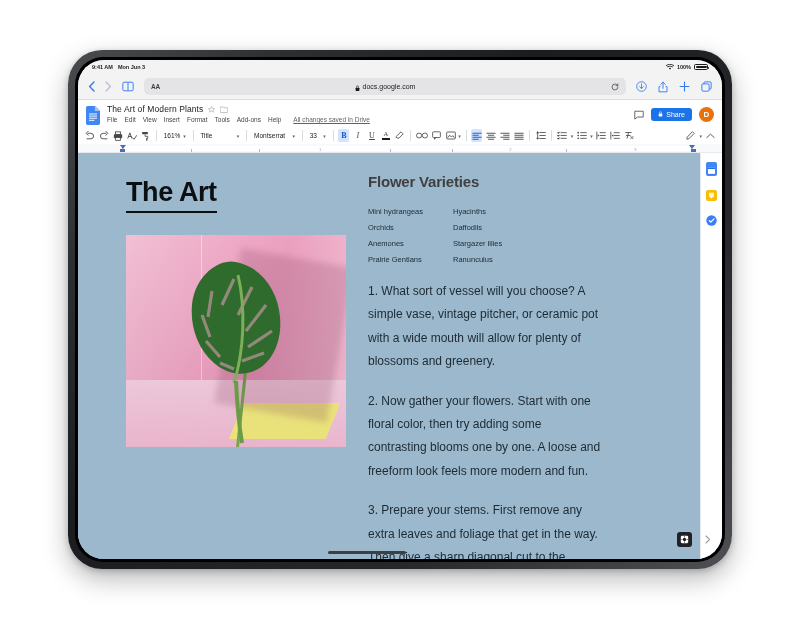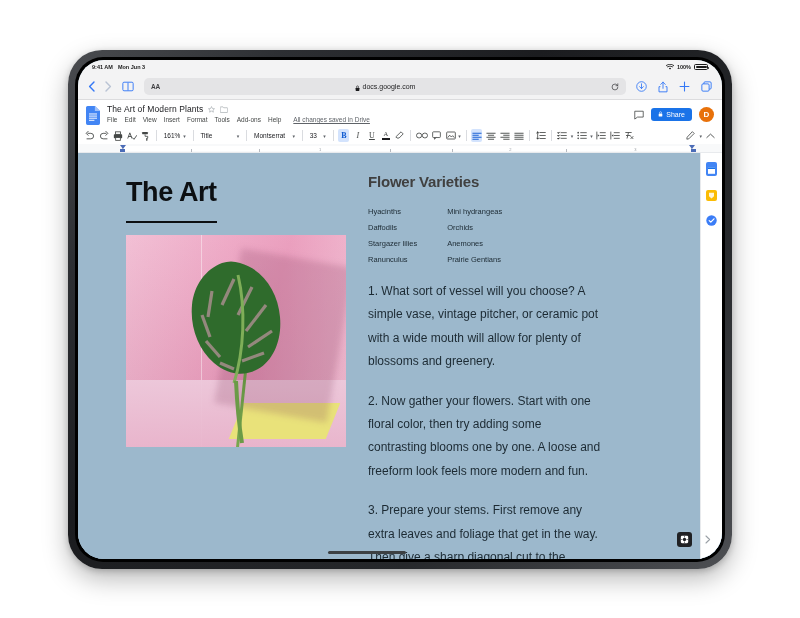--- a/index.html
+++ b/index.html
@@ -219,21 +219,21 @@
   .doc-title-big {
     font-size: 27px;
     font-weight: bold;
     color: #0c0f12;
     line-height: 1.42;
     letter-spacing: -.4px;
   }
   .doc-title-big span {
     border-bottom: 2.4px solid #0c0f12;
     display: inline;
-    padding-bottom: 14px;
+    padding-bottom: 4px;
     margin-top: 8px;
   }
 
   .photo {
     margin-top: 24px;
     width: 220px; height: 212px;
     position: relative;
     overflow: hidden;
     background: #e9a8c3;
   }
@@ -740,30 +740,30 @@
                     <path d="M112 40c8 34 6 76-4 108" stroke="#7fae58" stroke-width="3" fill="none"></path>
                     <path d="M110 146c1 22 3 44 6 62" stroke="#6b9b47" stroke-width="4" fill="none"></path>
                   </svg>
                 </div>
               </div>
 
               <div class="col-right">
                 <div class="h2">Flower Varieties</div>
                 <div class="var-grid">
                   <div class="var-col">
+                    <span class="var-item">Mini hydrangeas</span>
+                    <span class="var-item">Orchids</span>
+                    <span class="var-item">Anemones</span>
+                    <span class="var-item">Prairie Gentians</span>
+                  </div>
+                  <div class="var-col">
                     <span class="var-item">Hyacinths</span>
                     <span class="var-item">Daffodils</span>
                     <span class="var-item">Stargazer lilies</span>
                     <span class="var-item">Ranunculus</span>
-                  </div>
-                  <div class="var-col">
-                    <span class="var-item">Mini hydrangeas</span>
-                    <span class="var-item">Orchids</span>
-                    <span class="var-item">Anemones</span>
-                    <span class="var-item">Prairie Gentians</span>
                   </div>
                 </div>
 
                 <div class="para">1. What sort of vessel will you choose? A simple vase, vintage pitcher, or ceramic pot with a wide mouth will allow for plenty of blossoms and greenery.</div>
                 <div class="para">2. Now gather your flowers. Start with one floral color, then try adding some contrasting blooms one by one. A loose and freeform look feels more modern and fun.</div>
                 <div class="para">3. Prepare your stems. First remove any extra leaves and foliage that get in the way. Then give a sharp diagonal cut to the bottom of every stem.</div>
               </div>
             </div>
           </div>
 

